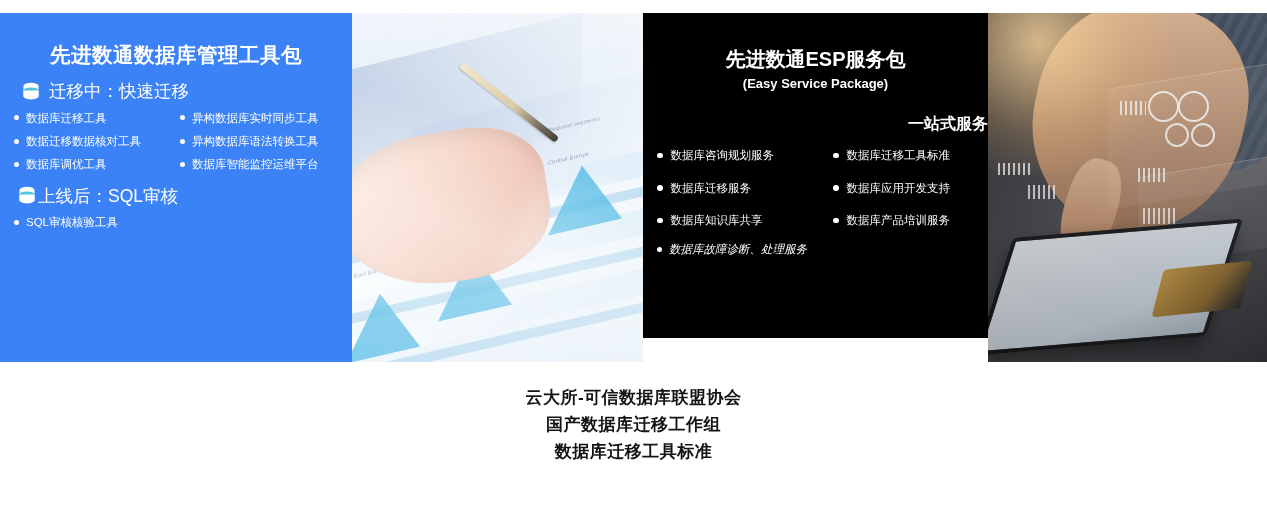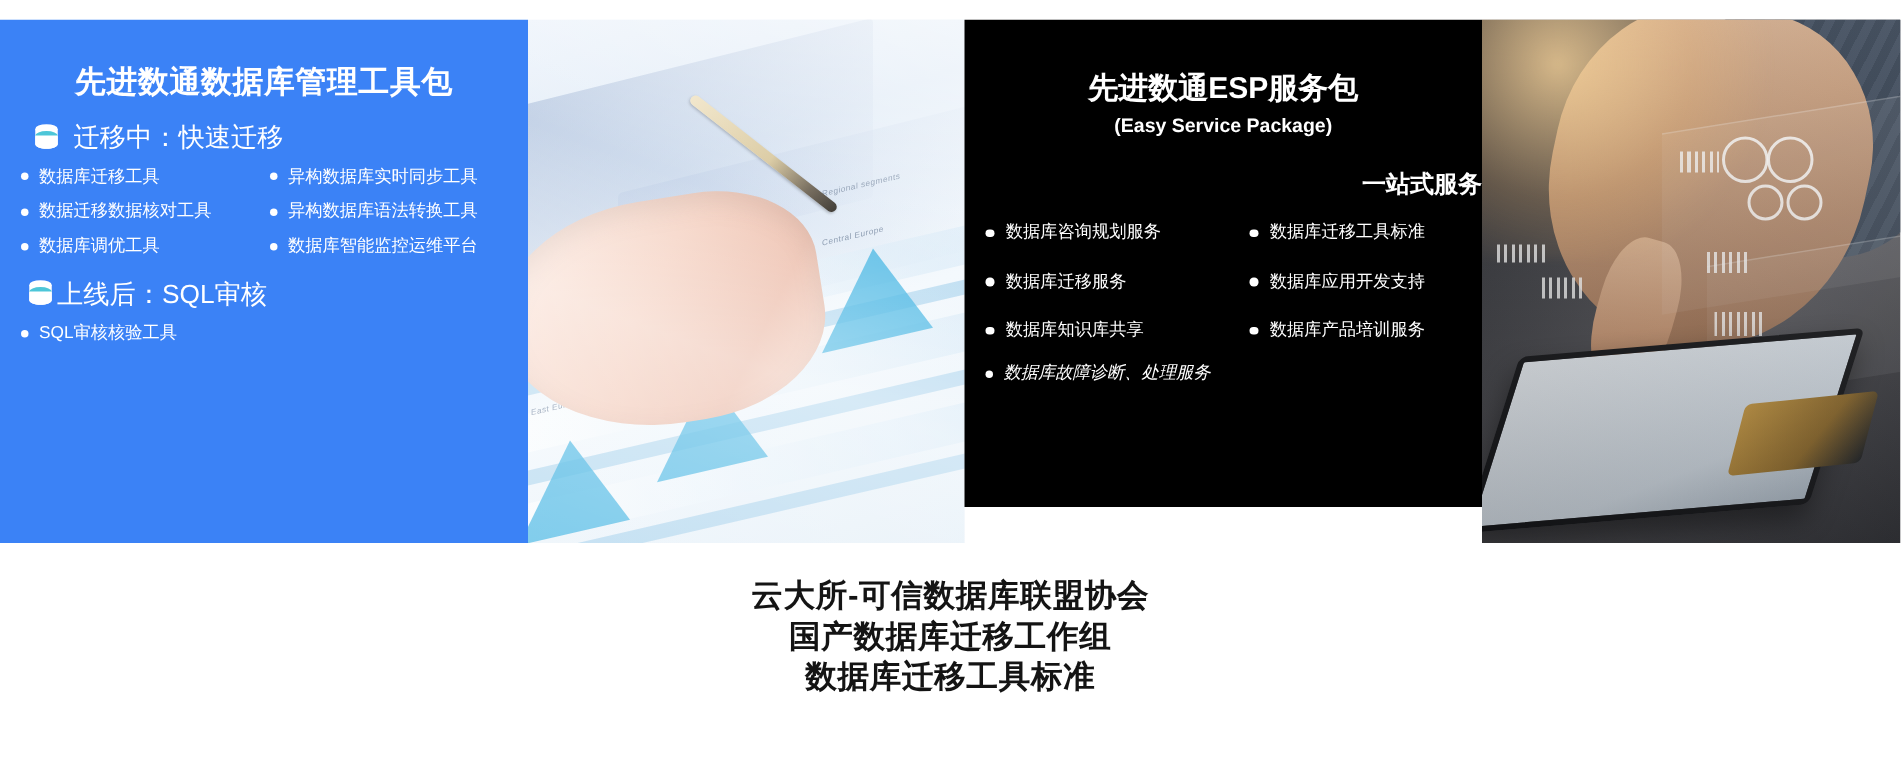--- a/index.html
+++ b/index.html
@@ -179,21 +179,21 @@
   }
   .pt-veil{
     position:absolute;inset:0;
     background:linear-gradient(200deg,rgba(255,255,255,.10),rgba(0,0,0,.22));
     pointer-events:none;
   }
 
   
   .caption{
     position:absolute;left:0;top:384px;width:1267px;text-align:center;
-    color:#141414;font-weight:bold;font-size:21px;line-height:27px;
+    color:#141414;font-weight:bold;font-size:17px;line-height:27px;
     letter-spacing:.5px;
   }
 
   
   .footer{position:absolute;left:0;bottom:0;width:1267px;height:52px;}
 </style>
 </head>
 <body>
 
 <div class="slide">

